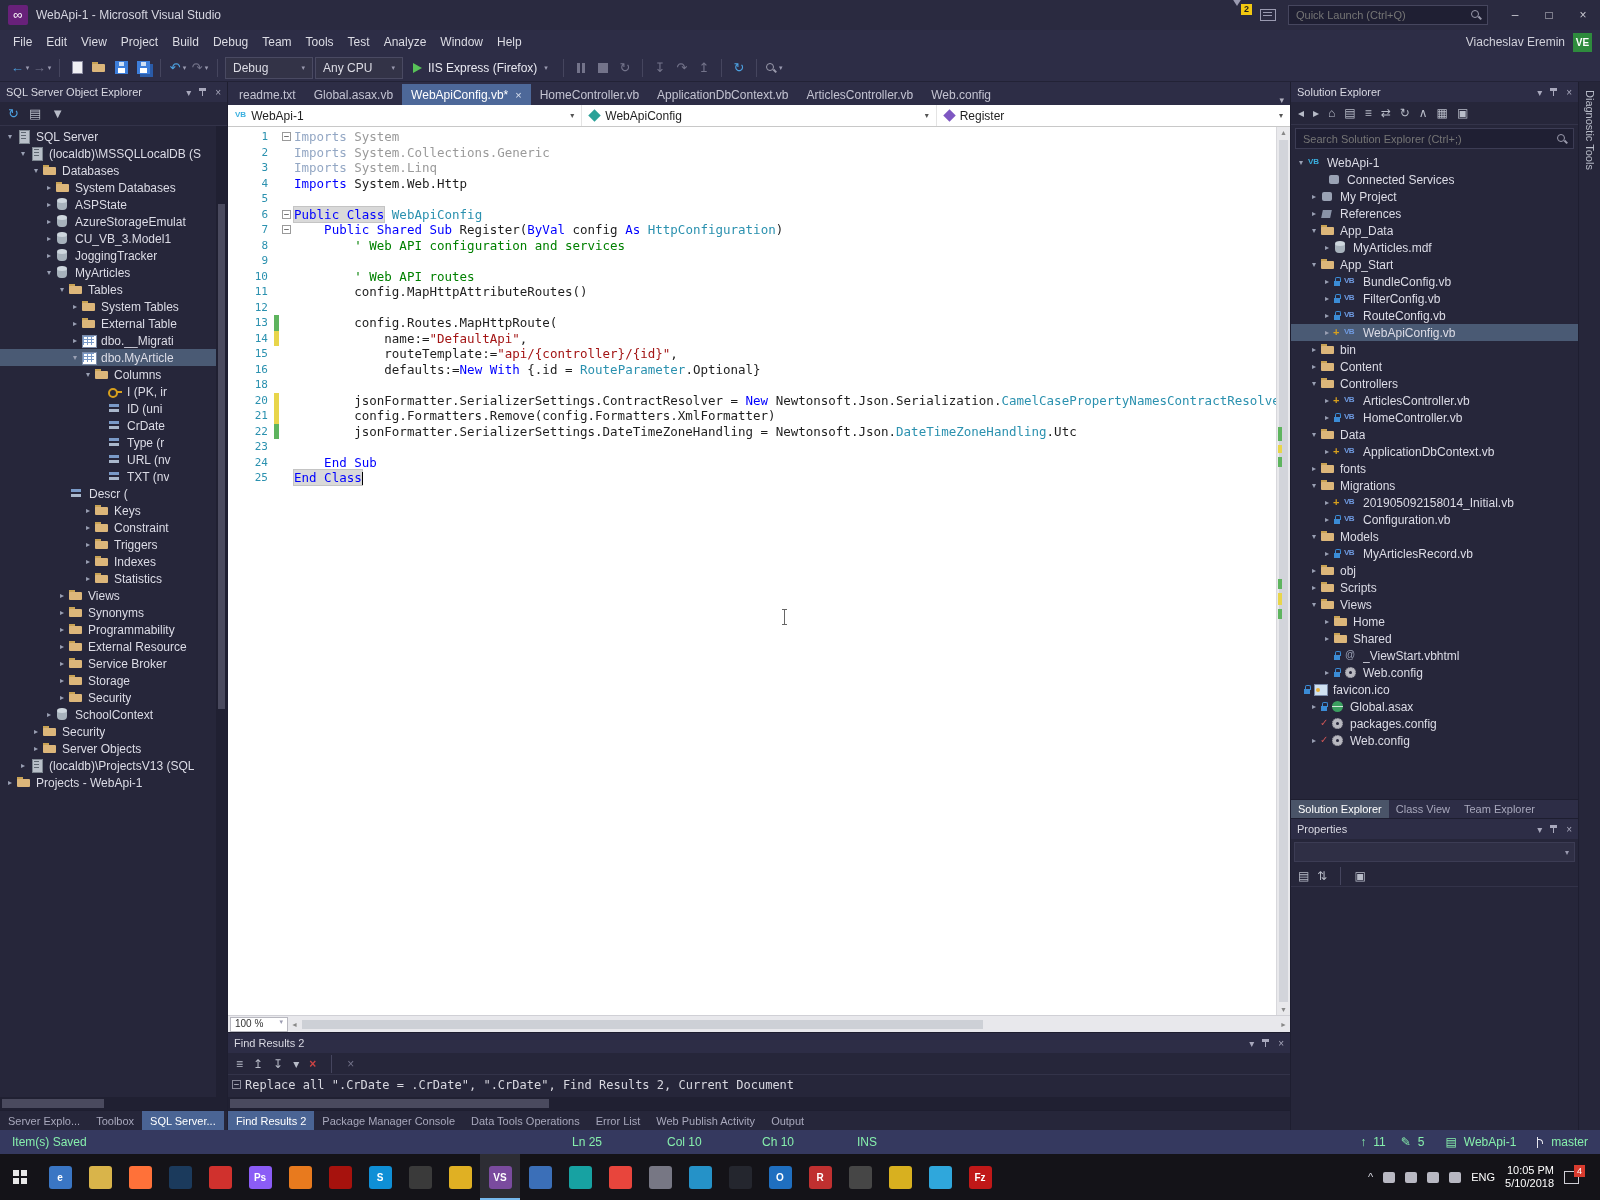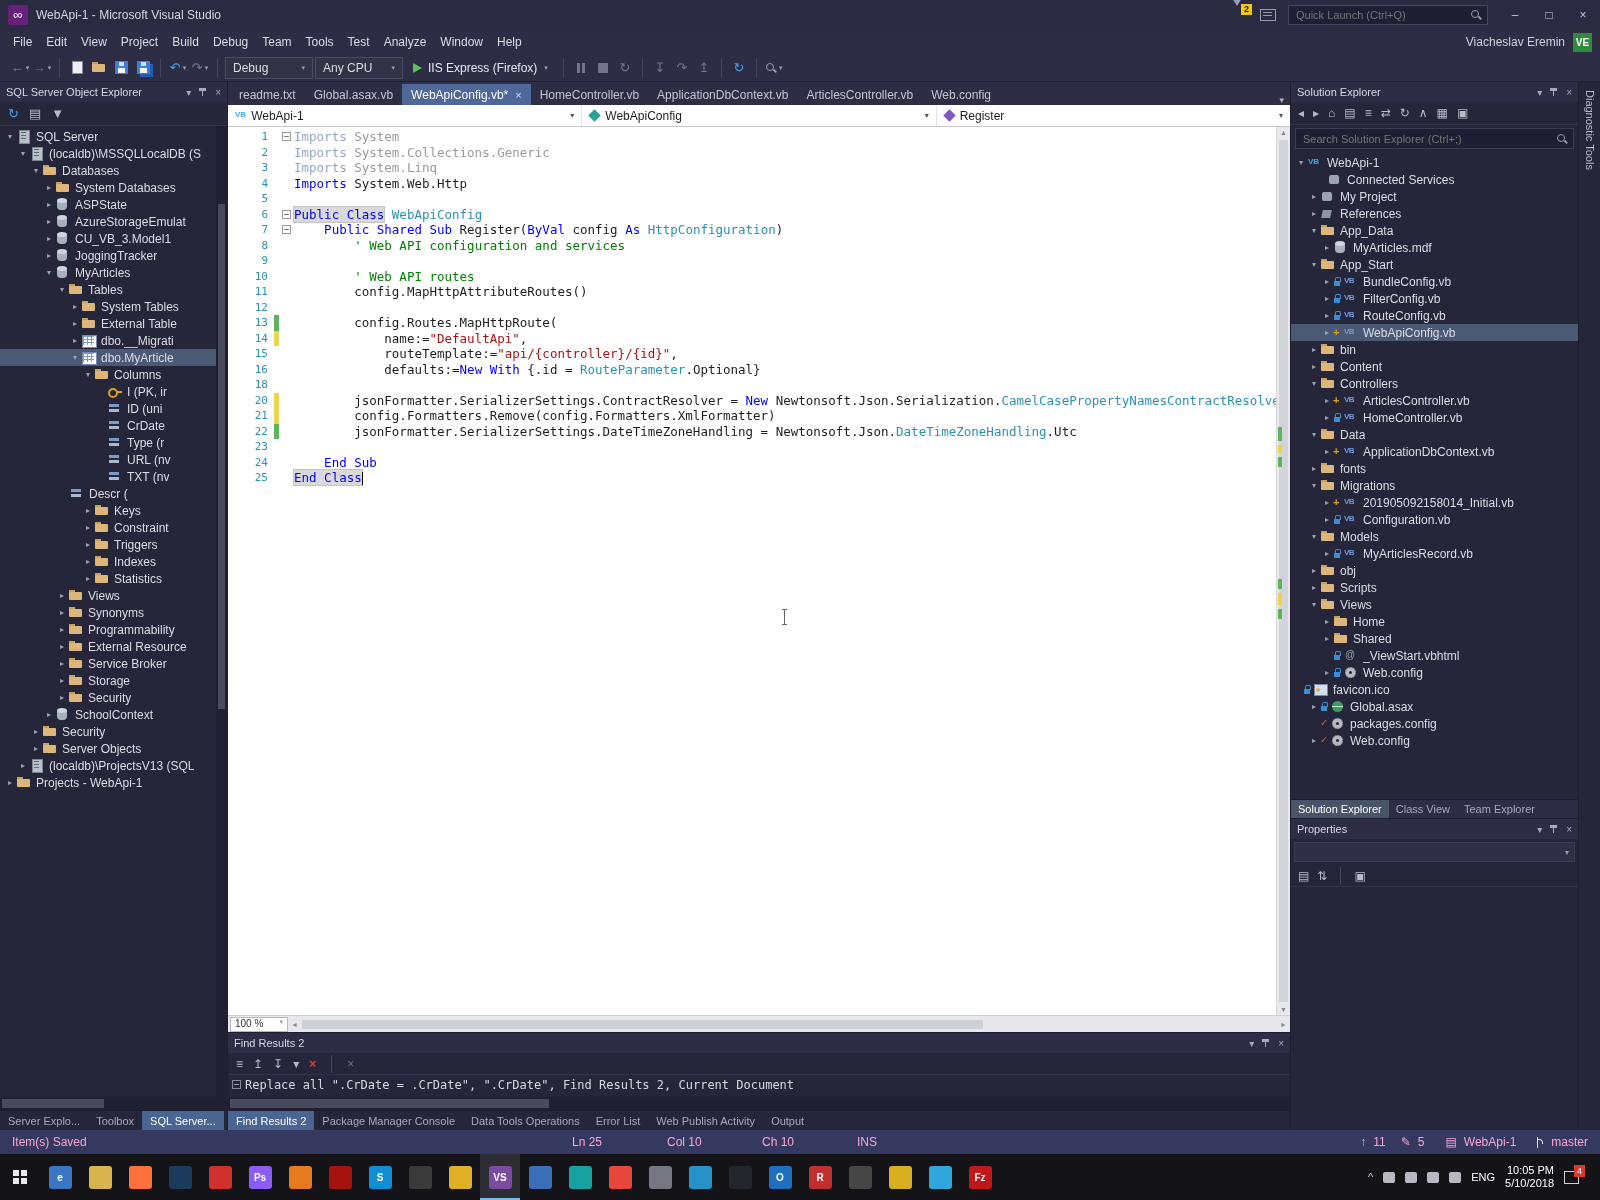--- a/index.html
+++ b/index.html
@@ -183,21 +183,21 @@
     justify-content:flex-end;padding:0 5px;color:#9a9ab0;font-size:8px;flex:none;}
   .props-toolbar{height:22px;display:flex;align-items:center;gap:8px;padding:0 7px;border-bottom:1px solid #333349;
     color:#b8bcc8;flex:none;}
   .props-body{flex:1;}
 
   
   #diag-strip{width:22px;flex:none;background:#26263a;border-left:1px solid #1e1e30;display:flex;justify-content:center;}
   .diag-text{writing-mode:vertical-rl;font-size:11px;color:#b8bcc8;margin-top:8px;white-space:nowrap;}
 
   
-  #statusbar{height:24px;background:#35395f;display:flex;align-items:center;padding:0 12px;color:#f9a8d4;flex:none;gap:0;}
+  #statusbar{height:24px;background:#35395f;display:flex;align-items:center;padding:0 12px;color:#86efac;flex:none;gap:0;}
   .sb-msg{width:560px;}
   .sb-pos{width:95px;}
   .sb-git{margin-left:auto;display:flex;align-items:center;gap:7px;}
   .ic-branch{width:9px;height:11px;position:relative;}
   .ic-branch::before{content:'';position:absolute;left:2px;top:0;width:1px;height:11px;background:#e8e8f0;}
   .ic-branch::after{content:'';position:absolute;left:3px;top:2px;width:4px;height:4px;border-right:1px solid #e8e8f0;border-top:1px solid #e8e8f0;border-radius:0 4px 0 0;}
 
   
   #taskbar{height:46px;background:#141318;display:flex;align-items:stretch;flex:none;}
   .tb-app{width:40px;display:flex;align-items:center;justify-content:center;}

